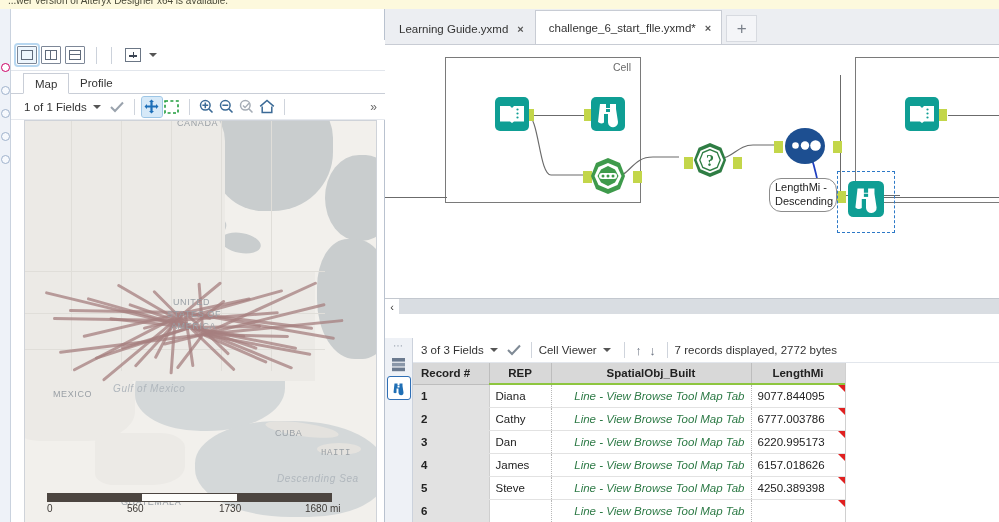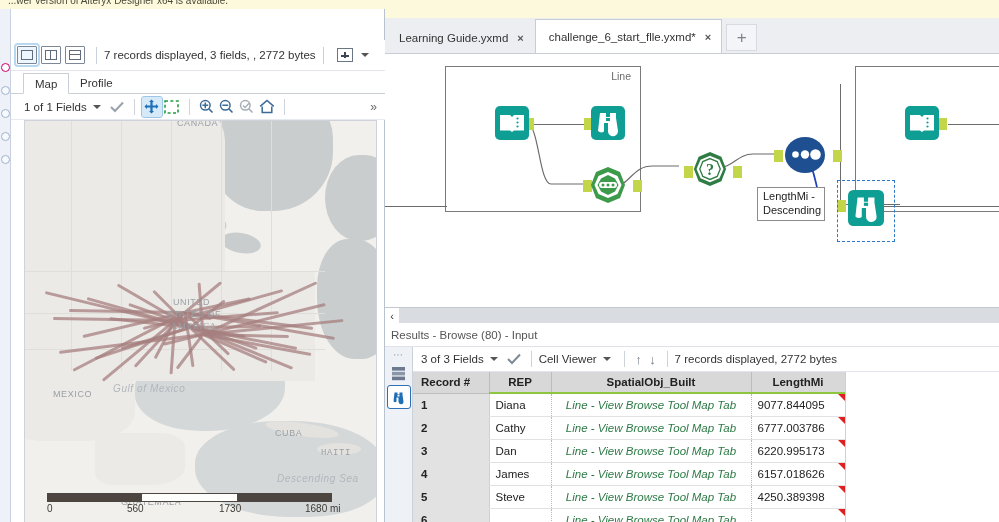--- a/index.html
+++ b/index.html
@@ -126,21 +126,21 @@
   
   #scale-wrap { position:absolute; left:22px; bottom:14px; }
   #scale-bar { width:285px; height:9px; display:flex; border:1px solid #4c4540; }
   #scale-bar div { height:100%; }
   .sb-dark { background:#4c4540; }
   .sb-light { background:#fdfdfb; }
   #scale-ticks { position:relative; height:13px; margin-top:1px; width:300px; }
   #scale-ticks span { position:absolute; top:0; font-size:10px; color:#3e3a36; }
 
   
-  #right-side { position:absolute; left:385px; top:9px; width:614px; height:467px; background:#fff;margin-top:9px; }
+  #right-side { position:absolute; left:385px; top:9px; width:614px; height:467px; background:#fff; }
 
   
   #file-tabs {
     position:absolute; left:0; top:0; width:614px; height:36px;
     background:#eceef2; border-bottom:1px solid #c8ccd4;
     display:flex; align-items:flex-end;
   }
   .ftab {
     height:31px; display:flex; align-items:center; gap:9px;
     padding:0 10px 0 13px; font-size:11.5px; color:#333;
@@ -218,21 +218,21 @@
   table.dg th {
     background:#d8d8d8; border-right:1px solid #bdbdbd; border-bottom:2px solid #8ec63f;
     font-size:11.5px; color:#222; height:21px; font-weight:bold; text-align:center;
   }
   table.dg th.rec { background:#d8d8d8; text-align:left; padding-left:8px; border-bottom:1px solid #bdbdbd; }
   table.dg td {
     height:23px; font-size:11.5px; border-bottom:1px solid #e2e2e2;
     border-right:1px dotted #b8b8b8; padding:0 6px; background:#fff; color:#222;
   }
   table.dg td.rec { background:#e2e2e2; font-weight:bold; padding-left:8px; border-right:1px solid #cfcfcf;}
-  table.dg td.spatial { color:#2d7a46; font-style:italic; text-align:center; }
+  table.dg td.spatial { color:#2d7a46; font-style:italic; text-align:right; }
   table.dg td.num { text-align:left; position:relative; }
   .redflag {
     position:absolute; right:0; top:0; width:0;height:0;
     border-top:7px solid #e02020; border-left:7px solid transparent;
   }
   .col-rec { width:76px; } .col-rep { width:62px; }
   .col-sp  { width:200px; } .col-len { width:94px; }
   .grid-right-fill { position:absolute; left:432px; top:0; width:154px; height:168px; background:#fff; }
   .grid-vline { position:absolute; left:432px; top:0; width:1px; height:168px; background:#d0d0d0; }
 </style>
@@ -262,21 +262,20 @@
         </div>
       <div class="view-btn two">
           <span class="inner"></span>
           <span class="inner2"></span>
         </div>
       <div class="view-btn horiz">
           <span class="inner"></span>
           <span class="inner2"></span>
         </div>
       <div class="tb-sep"></div>
-      <span id="records-summary">7 records displayed, 3 fields, , 2772 bytes</span>
       <div class="tb-sep"></div>
       <div id="plus-menu">
         <span class="box"></span>
         <span class="caret-dn"></span>
       </div>
     </div>
 
     <div id="map-tabs">
       <div class="mtab active" id="tab-map">Map</div>
       <div class="mtab" id="tab-profile">Profile</div>
@@ -403,21 +402,21 @@
           <div class="route" style="left: 160px; top: 190px; width: 54.5894px; transform: rotate(81.573deg); background: rgb(165, 127, 127);"></div>
           <div class="route" style="left: 165px; top: 205px; width: 44.2041px; transform: rotate(-37.6476deg); background: rgb(165, 127, 127);"></div>
           <div class="route" style="left: 150px; top: 198px; width: 86.6487px; transform: rotate(18.8532deg); background: rgb(165, 127, 127);"></div>
           <div class="route" style="left: 178px; top: 212px; width: 86.0233px; transform: rotate(1.33222deg); background: rgb(165, 127, 127);"></div>
         </div>
 
       <div id="map-labels">
           <span class="maplabel" style="left: 152px; top: -3px;">CANADA</span>
           <span class="maplabel" style="left: 148px; top: 176px;">UNITED</span>
           <span class="maplabel" style="left: 142px; top: 188px;">STATES OF</span>
-          <span class="maplabel" style="left: 146px; top: 200px; font-family: Liberation Serif, serif;">AMERICA</span>
+          <span class="maplabel" style="left: 146px; top: 200px;">AMERICA</span>
           <span class="maplabel" style="left: 28px; top: 268px;">MEXICO</span>
           <span class="maplabel" style="left: 96px; top: 338px; margin-top: 38px;">GUATEMALA</span>
           <span class="maplabel" style="left: 250px; top: 307px;">CUBA</span>
           <span class="maplabel" style="left: 296px; top: 327px; font-family: Liberation Mono, monospace;">HAITI</span>
           <span class="maplabel water-lbl" style="left: 88px; top: 262px;">Gulf of Mexico</span>
           <span class="maplabel water-lbl" style="left: 252px; top: 352px;">Descending Sea</span>
         </div>
 
       <div id="scale-wrap">
         <div id="scale-bar">
@@ -445,21 +444,21 @@
       <div class="ftab active">
         <span>challenge_6_start_flle.yxmd*</span>
         <span class="x">×</span>
       </div>
       <div id="tab-add">+</div>
     </div>
 
     <div id="wf-canvas">
 
       <div class="container-box" style="left:60px;top:12px;width:196px;height:146px;">
-        <span class="container-label">Line</span>
+        <span class="container-label">Cell</span>
       </div>
       <div class="container-box" style="left:470px;top:12px;width:220px;height:146px;">
         
       </div>
 
       <div class="conn" style="left:148px;top:70px;width:58px;"></div>
       <svg style="position:absolute;left:96px;top:68px;width:130px;height:88px;overflow:visible">
         <path d="M46 2 C 58 2, 58 62, 70 62 L 104 62" stroke="#6b6b6b" stroke-width="1.2" fill="none"></path>
       </svg>
       <svg style="position:absolute;left:224px;top:118px;width:100px;height:40px;overflow:visible">
@@ -532,21 +531,21 @@
 
       <div class="node" style="left:399px;top:82px;">
         <svg width="42" height="38" viewBox="0 0 42 38">
           <ellipse cx="21" cy="19" rx="20" ry="18" fill="#1d4f91"></ellipse>
           <circle cx="11.5" cy="18.5" r="3.3" fill="#fff"></circle>
           <circle cx="21" cy="18.5" r="4.2" fill="#fff"></circle>
           <circle cx="31.5" cy="18.5" r="5.3" fill="#fff"></circle>
         </svg>
       </div>
 
-      <div class="tooltip-box" style="left:372px;top:133px;width:68px;">
+      <div class="tooltip-box" style="left:384px;top:133px;width:68px;border-radius:12px;">
         <div>LengthMi -</div>
         <div>Descending</div>
       </div>
 
       <div class="sel-dashed" style="left:452px;top:126px;width:58px;height:62px;"></div>
       <div class="node" style="left:463px;top:136px;">
         <svg width="36" height="36" viewBox="0 0 34 34">
           <rect x="0" y="0" width="34" height="34" rx="5" fill="#0f9e94"></rect>
           <path d="M9 7h6v4h4V7h6v5l2 13a5 5 0 0 1-10 .6V17h-4v8.6A5 5 0 0 1 7 25z" fill="#fff"></path>
           <rect x="15" y="12" width="4" height="3" fill="#0f9e94"></rect>
@@ -562,23 +561,20 @@
           <circle cx="22.5" cy="16.5" r="1.1" fill="#0f9e94"></circle>
           <circle cx="22.5" cy="20.5" r="1.1" fill="#0f9e94"></circle>
         </svg>
       </div>
     </div>
 
     <div id="canvas-scroll">
       <span class="lbtn">‹</span>
     </div>
 
-    <div id="results-header">
-      <span class="t">Results - Browse (80) - Input</span>
-    </div>
 
     <div id="res-rail">
       <div class="dots">⋯</div>
       <div class="railicon">
         <svg width="17" height="17" viewBox="0 0 17 17">
           <rect x="2" y="2" width="13" height="3.6" fill="#6b7a8f"></rect>
           <rect x="2" y="6.8" width="13" height="3.6" fill="#8a97a9"></rect>
           <rect x="2" y="11.6" width="13" height="3.6" fill="#6b7a8f"></rect>
         </svg>
       </div>

